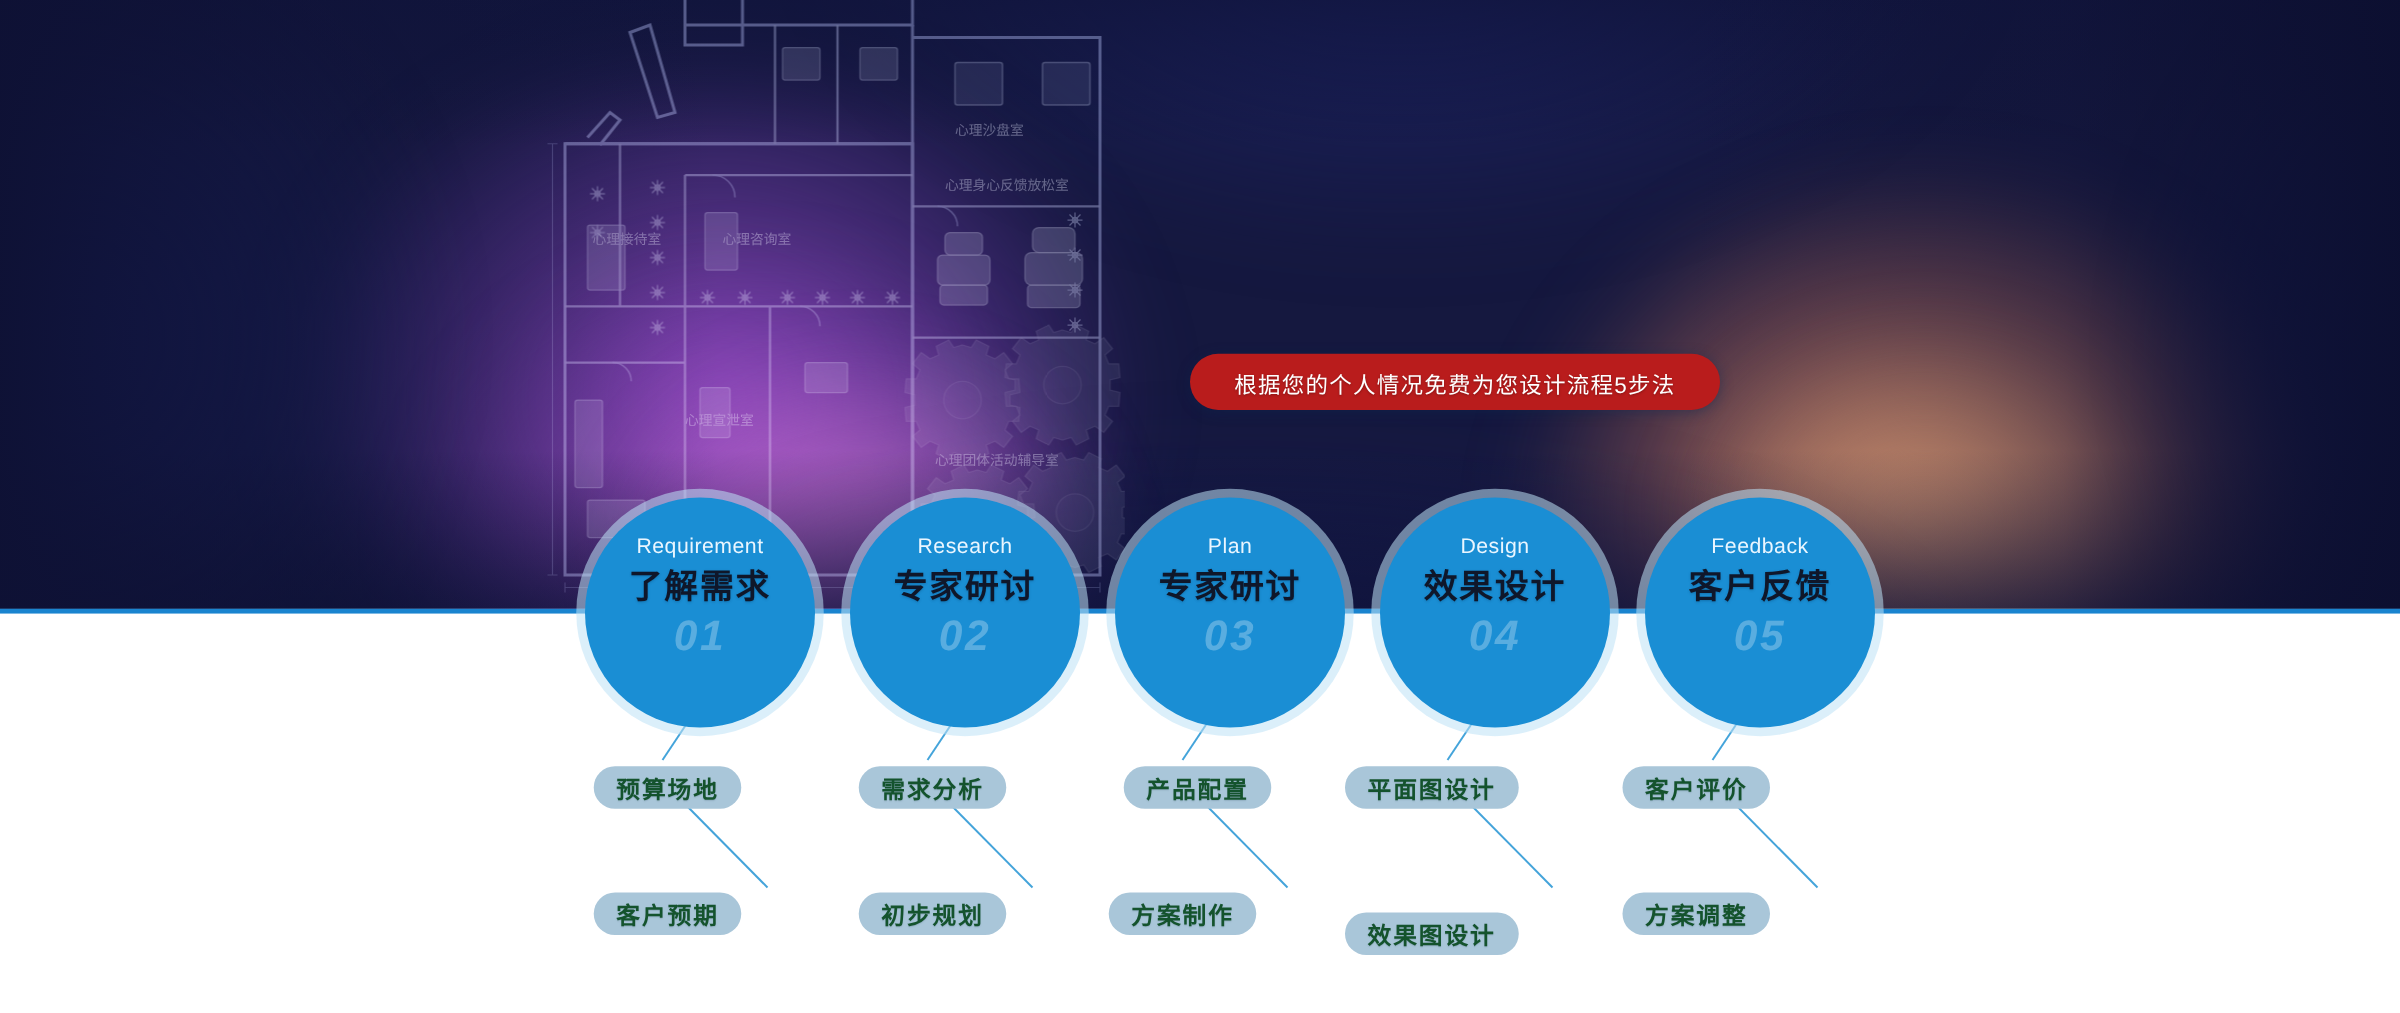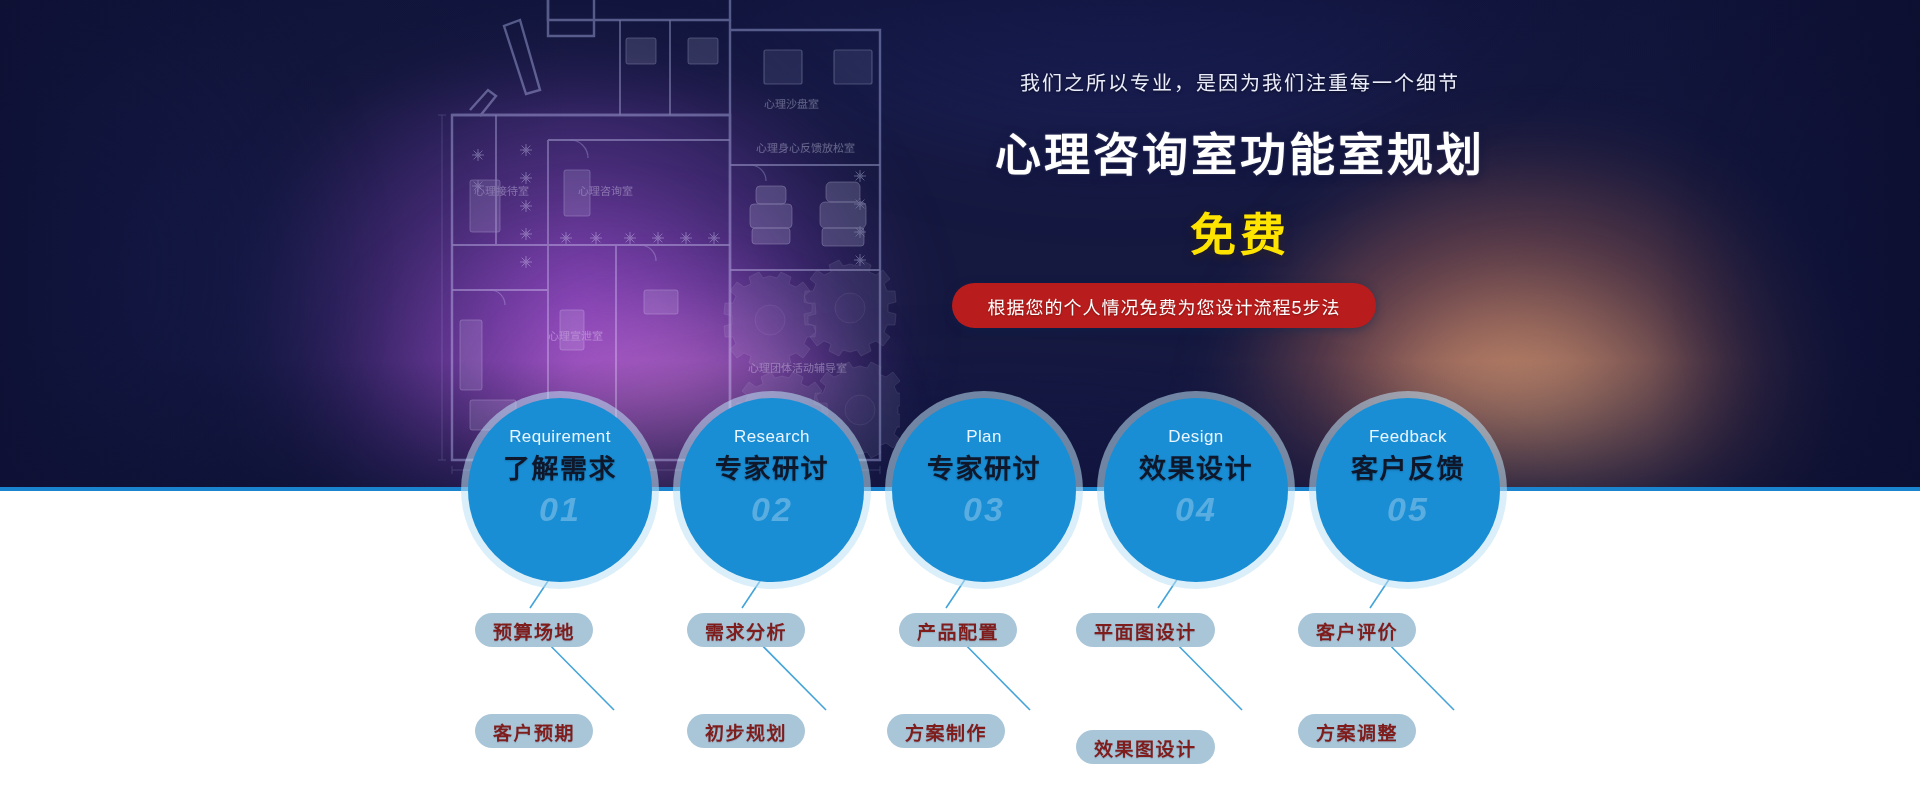--- a/index.html
+++ b/index.html
@@ -136,21 +136,21 @@
   }
 
   
   .tag{
     position:absolute;height:34px;border-radius:17px;
     background:#a9c6d9;
     display:flex;align-items:center;justify-content:center;
     padding:0 18px;box-sizing:border-box;
   }
   .tag-text{
-    color:#7f1d1d;font-size:19px;font-weight:bold;letter-spacing:1.5px;white-space:nowrap;
+    color:#14532d;font-size:19px;font-weight:bold;letter-spacing:1.5px;white-space:nowrap;
     text-shadow:0 1px 1px rgba(110,140,160,.45);
   }
 </style>
 </head>
 <body>
 
 <div id="stage">
 
   <div class="hero">
     <div class="glow g-blue-top"></div>
@@ -275,25 +275,20 @@
         </g>
 
         <g stroke="#aebaf2" stroke-width=".9" opacity=".45">
           <path d="M22,480 L300,480 M22,476 L22,484 M300,476 L300,484"></path>
           <path d="M306,480 L450,480 M306,476 L306,484 M450,476 L450,484"></path>
           <path d="M12,125 L12,470 M8,125 L16,125 M8,470 L16,470"></path>
         </g>
       </svg>
     </div>
 
-    <div class="copy">
-      <div class="subtitle">我们之所以专业，是因为我们注重每一个细节</div>
-      <div class="maintitle">心理咨询室功能室规划</div>
-      <div class="freeword">免费</div>
-    </div>
   </div>
 
   <div class="pill">
     <span class="pill-text">根据您的个人情况免费为您设计流程5步法</span>
   </div>
 
   <div class="divider"></div>
   <div class="white-base"></div>
 
   <svg class="connectors" viewBox="0 0 1920 810" xmlns="http://www.w3.org/2000/svg">

